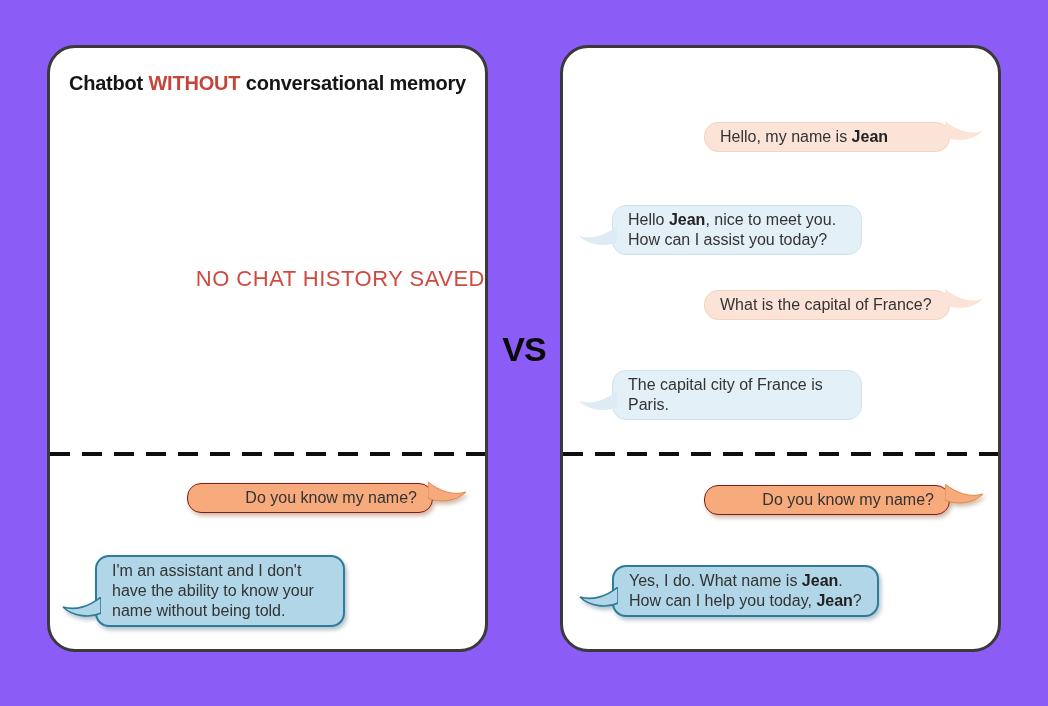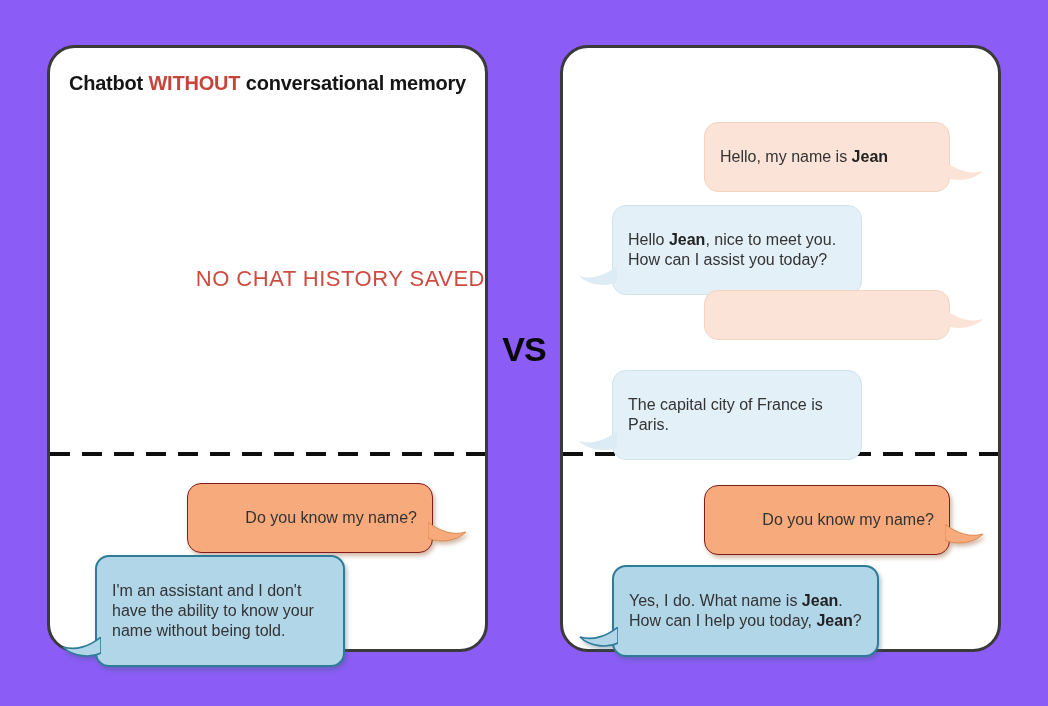--- a/index.html
+++ b/index.html
@@ -31,21 +31,21 @@
   #panel-left  .msg-0{top:435px;right:52px;}
   #panel-left  .msg-1{top:507px;left:45px;}
   #panel-right .msg-0{top:74px;right:48px;}
   #panel-right .msg-1{top:157px;left:49px;}
   #panel-right .msg-2{top:242px;right:48px;}
   #panel-right .msg-3{top:322px;left:49px;}
   #panel-right .msg-4{top:437px;right:48px;}
   #panel-right .msg-5{top:517px;left:49px;}
   .bubble{
     position:relative;box-sizing:border-box;border-radius:14px;
-    padding:24px 15px;min-width:170px;
+    padding:4px 15px;min-width:170px;
   }
   .user .bubble{min-width:246px;}
   .bot  .bubble{min-width:250px;}
   .line{white-space:nowrap;font-size:16px;line-height:20px;color:#333333;}
   .line b{font-weight:700;color:#222222;}
   .v-peach     {background:#fbe4d7;border:1px solid #f3d4c0;}
   .v-lightblue {background:#e4f0f7;border:1px solid #cfe3ef;}
   .v-orange    {background:#f7aa7c;border:1px solid #7f1d1d;
                 filter:drop-shadow(2px 3px 2px rgba(140,80,40,0.40));text-align:right;}
   .v-strongblue{background:#b1d6e7;border:2px solid #2e7b9a;
@@ -113,20 +113,21 @@
             </svg>
             <div class="line"><span>Hello </span><b>Jean</b><span>, nice to meet you.</span></div>
             <div class="line"><span>How can I assist you today?</span></div>
           </div>
         </div>
         <div class="msg msg-2 user">
           <div class="bubble v-peach">
             <svg class="tail" viewBox="0 0 40 26">
               <path d="M0 0 C11 9 25 14 38 10 C28 20 10 21 0 16 Z"></path>
             </svg>
+            <div class="line"><span>What is the capital of France?</span></div>
           </div>
         </div>
         <div class="msg msg-3 bot">
           <div class="bubble v-lightblue">
             <svg class="tail" viewBox="0 0 40 26">
               <path d="M40 0 C29 9 15 14 2 10 C12 20 30 21 40 16 Z"></path>
             </svg>
             <div class="line"><span>The capital city of France is</span></div>
             <div class="line"><span>Paris.</span></div>
           </div>

